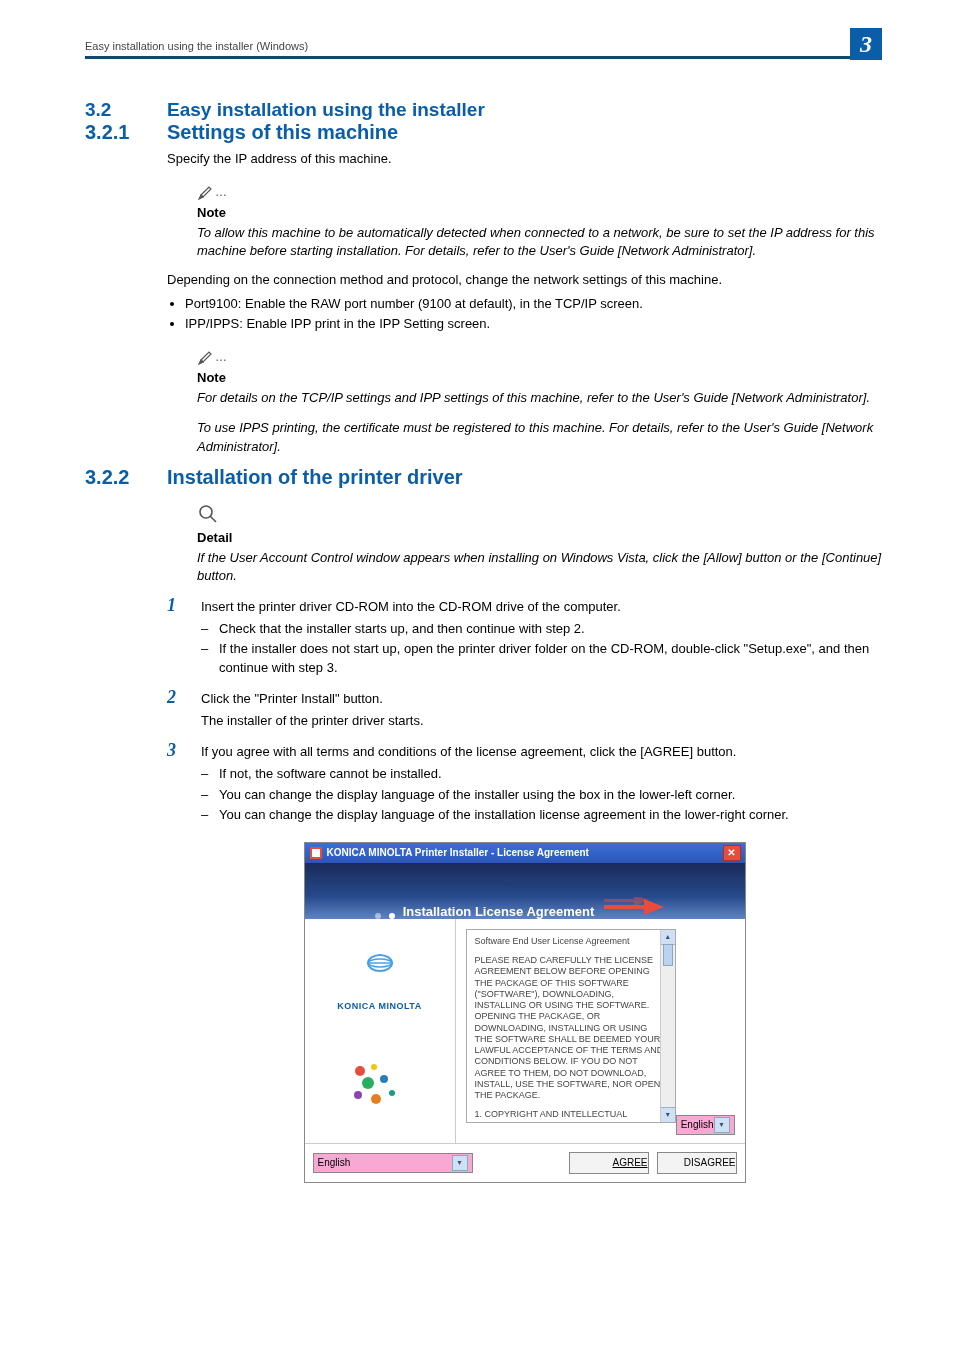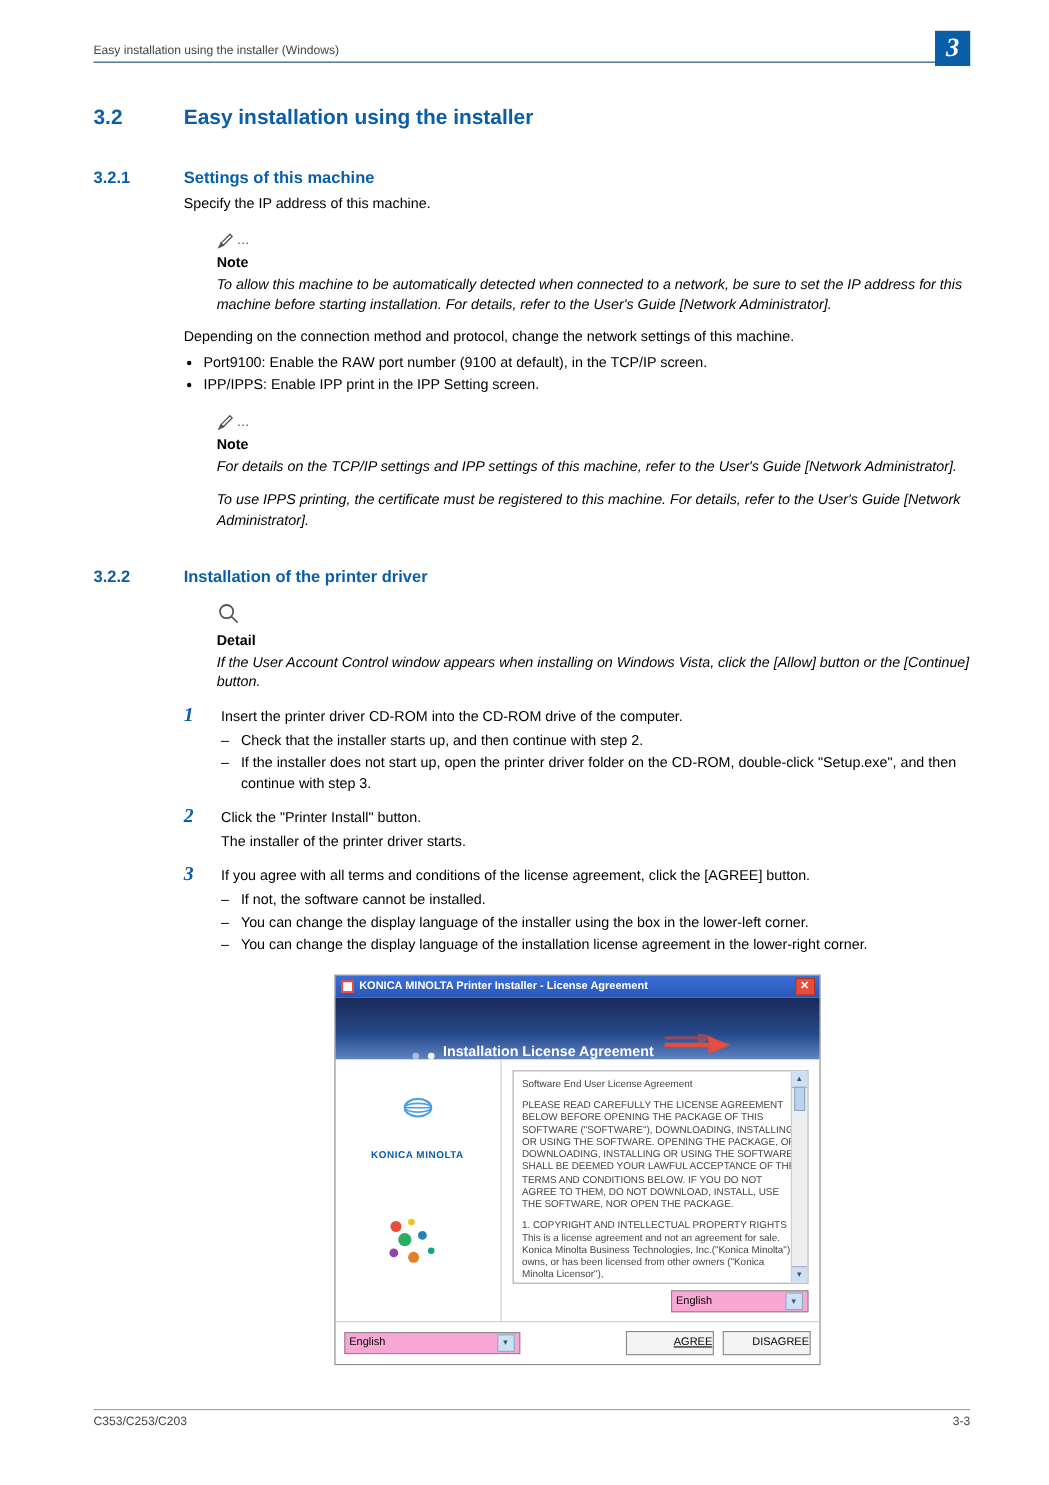--- a/index.html
+++ b/index.html
@@ -10,21 +10,21 @@
     background: #fff;
     width: 954px;
   }
   .page {
     padding: 40px 72px 40px 85px;
     position: relative;
   }
   .running-head {
     font-size: 11px;
     color: #444;
-    border-bottom: 1px solid #0c4a6e;
+    border-bottom: 3px solid #0c4a6e;
     padding-bottom: 4px;
     margin-bottom: 8px;
     position: relative;
   }
   .chapter-badge {
     position: absolute;
     right: 0;
     top: -12px;
     width: 32px;
     height: 32px;
@@ -41,22 +41,22 @@
     color: #0A5EA8;
     font-weight: bold;
     font-size: 19px;
     margin-top: 40px;
     display: flex;
   }
   .h1 .secnum { width: 82px; flex-shrink:0; }
   .h2 {
     color: #0A5EA8;
     font-weight: bold;
-    font-size: 15px;
-    margin-top: 34px;
+    font-size: 20px;
+    margin-top: 0;
     display: flex;
   }
   .h2 .secnum { width: 82px; flex-shrink:0; }
   .body-block { margin-left: 82px; }
   .para { margin: 6px 0; line-height: 1.4; }
   .note-block, .detail-block { margin: 14px 0 10px 30px; }
   .note-icon, .detail-icon { display:inline-block; vertical-align:top; }
   .note-label, .detail-label { font-weight: bold; margin-top: 2px; }
   .note-body { font-style: italic; margin-top: 4px; line-height: 1.4; }
   ul.bullets { margin: 4px 0 4px 0; padding-left: 18px; }
@@ -117,21 +117,21 @@
   }
   .banner .dot {width:6px;height:6px;border-radius:50%;background:#fff;margin-right:8px;opacity:.5;}
   .banner .dot.on{opacity:1;}
   .banner-title{font-weight:bold;font-size:13px;color:#fff;}
   .banner-arrow{margin-left:10px;}
   .midrow{display:flex;}
   .leftcol{width:150px;border-right:1px solid #ccc;display:flex;flex-direction:column;align-items:center;padding:30px 0;}
   .km-logo{color:#0A5EA8;font-weight:bold;font-size:9px;letter-spacing:0.5px;margin-top:24px;}
   .globe{width:28px;height:28px;}
   .dots-art{margin-top:50px;}
-  .rightcol{flex:1;padding:10px 10px 8px 10px;display:flex;flex-direction:column;}
+  .rightcol{flex:1;padding:10px 10px 8px 10px;display:flex;flex-direction:row;}
   .eula-box{
     border:1px solid #aaa;height:180px;overflow:hidden;padding:6px 8px;
     font-size:9px;color:#444;line-height:1.25;position:relative;
   }
   .eula-box .sbar{position:absolute;right:0;top:0;bottom:0;width:14px;background:#eee;border-left:1px solid #ccc;}
   .eula-box .sbar .sbtn{height:14px;background:#cfe0f5;border-bottom:1px solid #aac;display:flex;align-items:center;justify-content:center;color:#357;font-size:8px;}
   .eula-box .sbar .sbtn.bot{position:absolute;bottom:0;left:0;right:0;border-top:1px solid #aac;border-bottom:none;}
   .eula-box .sbar .thumb{position:absolute;top:14px;left:2px;right:2px;height:20px;background:#bcd3ef;border:1px solid #8ab;}
   .lang-select{
     margin-top:6px;align-self:flex-end;width:115px;height:18px;border:1px solid #888;
@@ -348,17 +348,13 @@
             <span style="text-decoration:underline">AGREE</span>
           </div>
         <div class="btn">
             <span style="">DISAGREE</span>
           </div>
       </div>
     </div>
 
   </div>
 
-  <div class="footer">
-    <span>C353/C253/C203</span>
-    <span>3-3</span>
-  </div>
 </div>
 
 </body></html>

